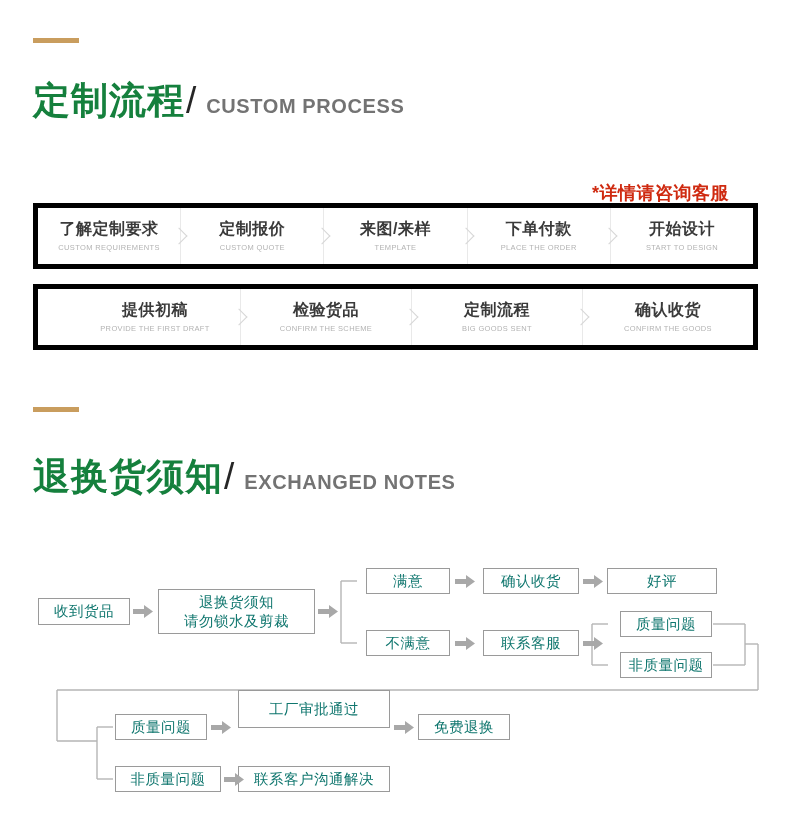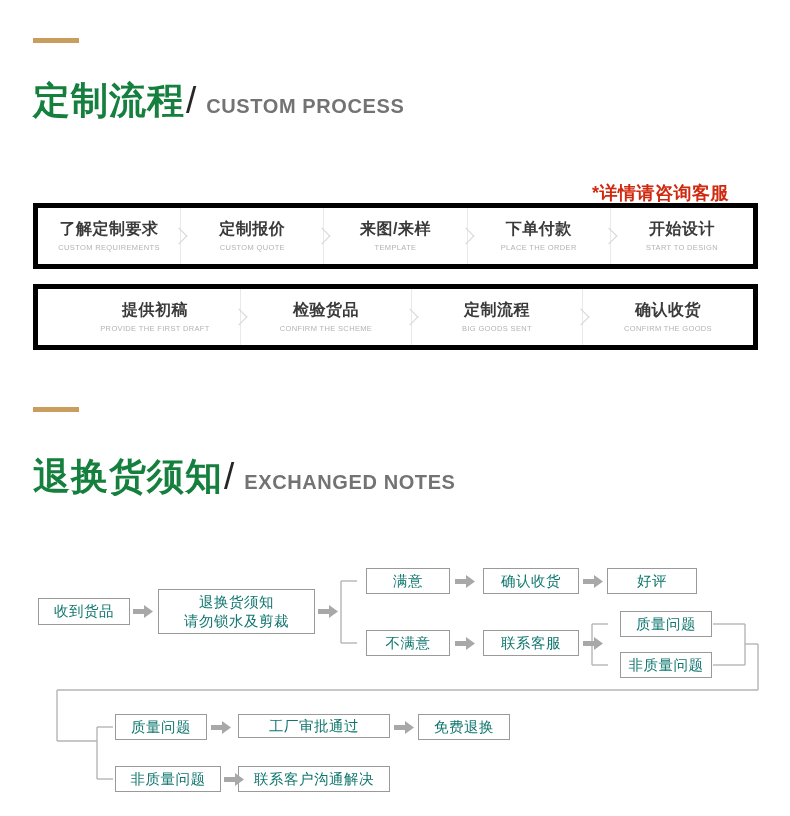--- a/index.html
+++ b/index.html
@@ -226,30 +226,30 @@
 
   <div class="fbox" style="left:38px;top:598px;width:92px;height:27px;">收到货品</div>
 
   <div class="fbox two-line" style="left:158px;top:589px;width:157px;height:45px;">
     <span>退换货须知</span>
     <span>请勿锁水及剪裁</span>
   </div>
 
   <div class="fbox" style="left:366px;top:568px;width:84px;height:26px;">满意</div>
   <div class="fbox" style="left:483px;top:568px;width:96px;height:26px;">确认收货</div>
-  <div class="fbox" style="left:607px;top:568px;width:90px;height:26px;">好评</div>
+  <div class="fbox" style="left:607px;top:568px;width:110px;height:26px;">好评</div>
 
   <div class="fbox" style="left:366px;top:630px;width:84px;height:26px;">不满意</div>
   <div class="fbox" style="left:483px;top:630px;width:96px;height:26px;">联系客服</div>
 
   <div class="fbox" style="left:620px;top:611px;width:92px;height:26px;">质量问题</div>
   <div class="fbox" style="left:620px;top:652px;width:92px;height:26px;">非质量问题</div>
 
   <div class="fbox" style="left:115px;top:714px;width:92px;height:26px;">质量问题</div>
-  <div class="fbox" style="left:238px;top:714px;width:152px;height:24px;">工厂审批通过</div>
+  <div class="fbox" style="left:238px;top:690px;width:152px;height:38px;">工厂审批通过</div>
   <div class="fbox" style="left:418px;top:714px;width:92px;height:26px;">免费退换</div>
 
   <div class="fbox" style="left:115px;top:766px;width:106px;height:26px;">非质量问题</div>
   <div class="fbox" style="left:238px;top:766px;width:152px;height:26px;">联系客户沟通解决</div>
 
   <div class="arrow" style="left:133px;top:605px;">
     <svg width="20" height="13" viewBox="0 0 20 13">
         <path d="M0,4 L11,4 L11,0 L20,6.5 L11,13 L11,9 L0,9 Z" fill="#a8a8a8"></path>
       </svg>
   </div>

